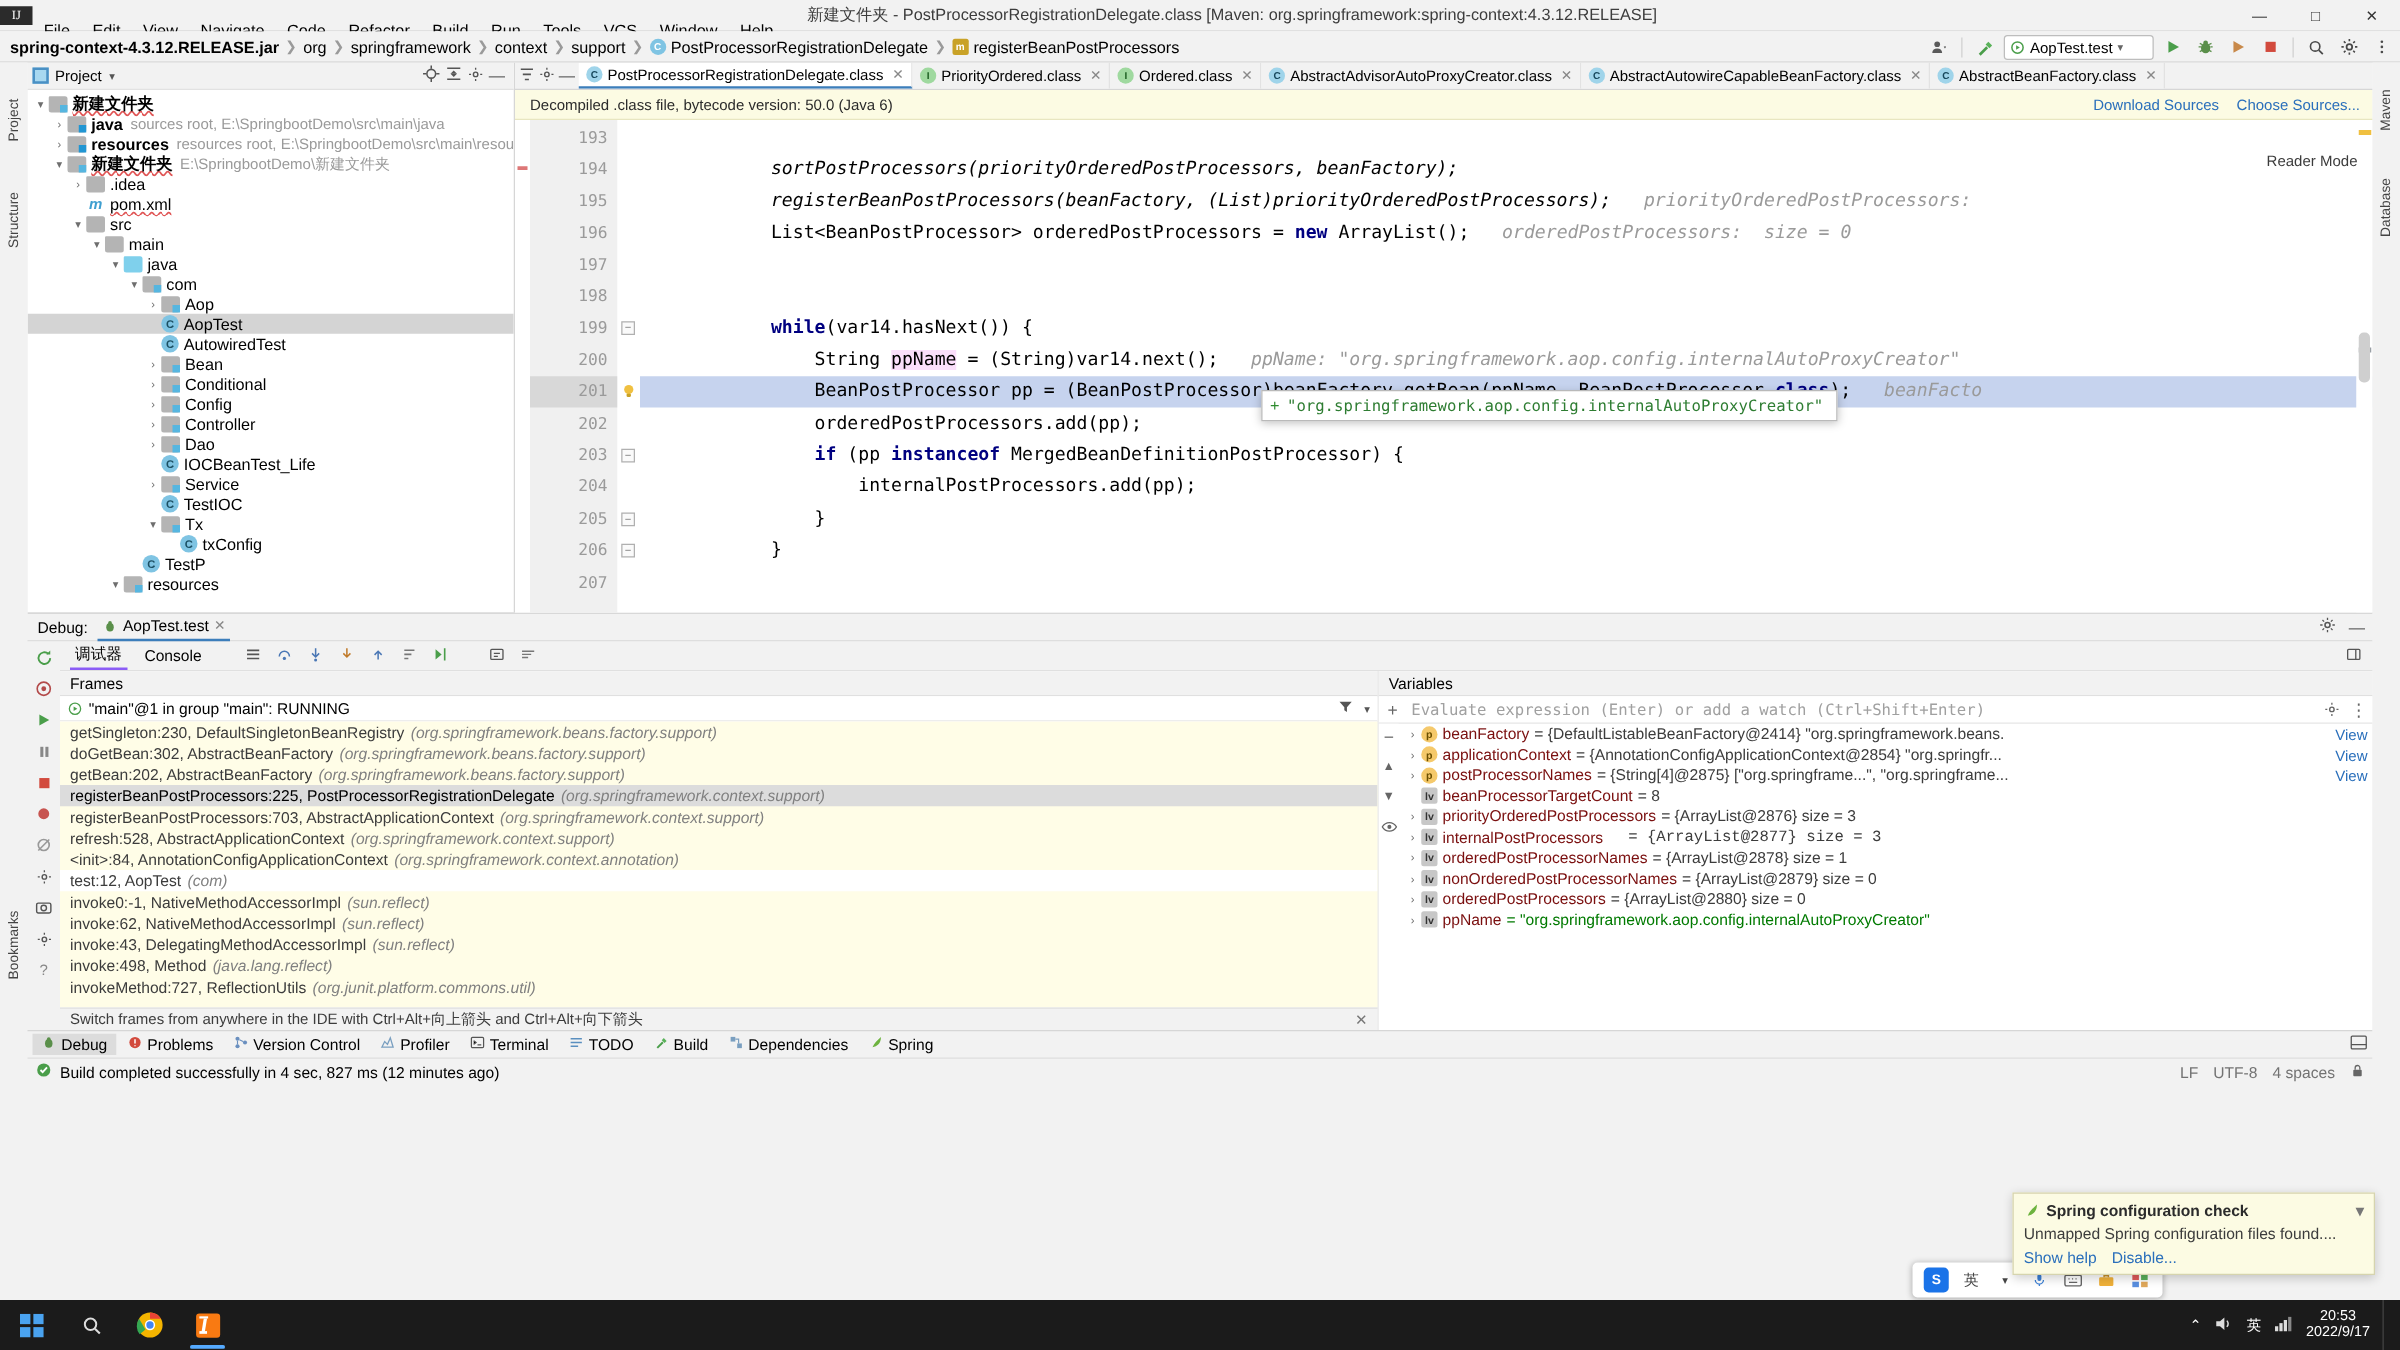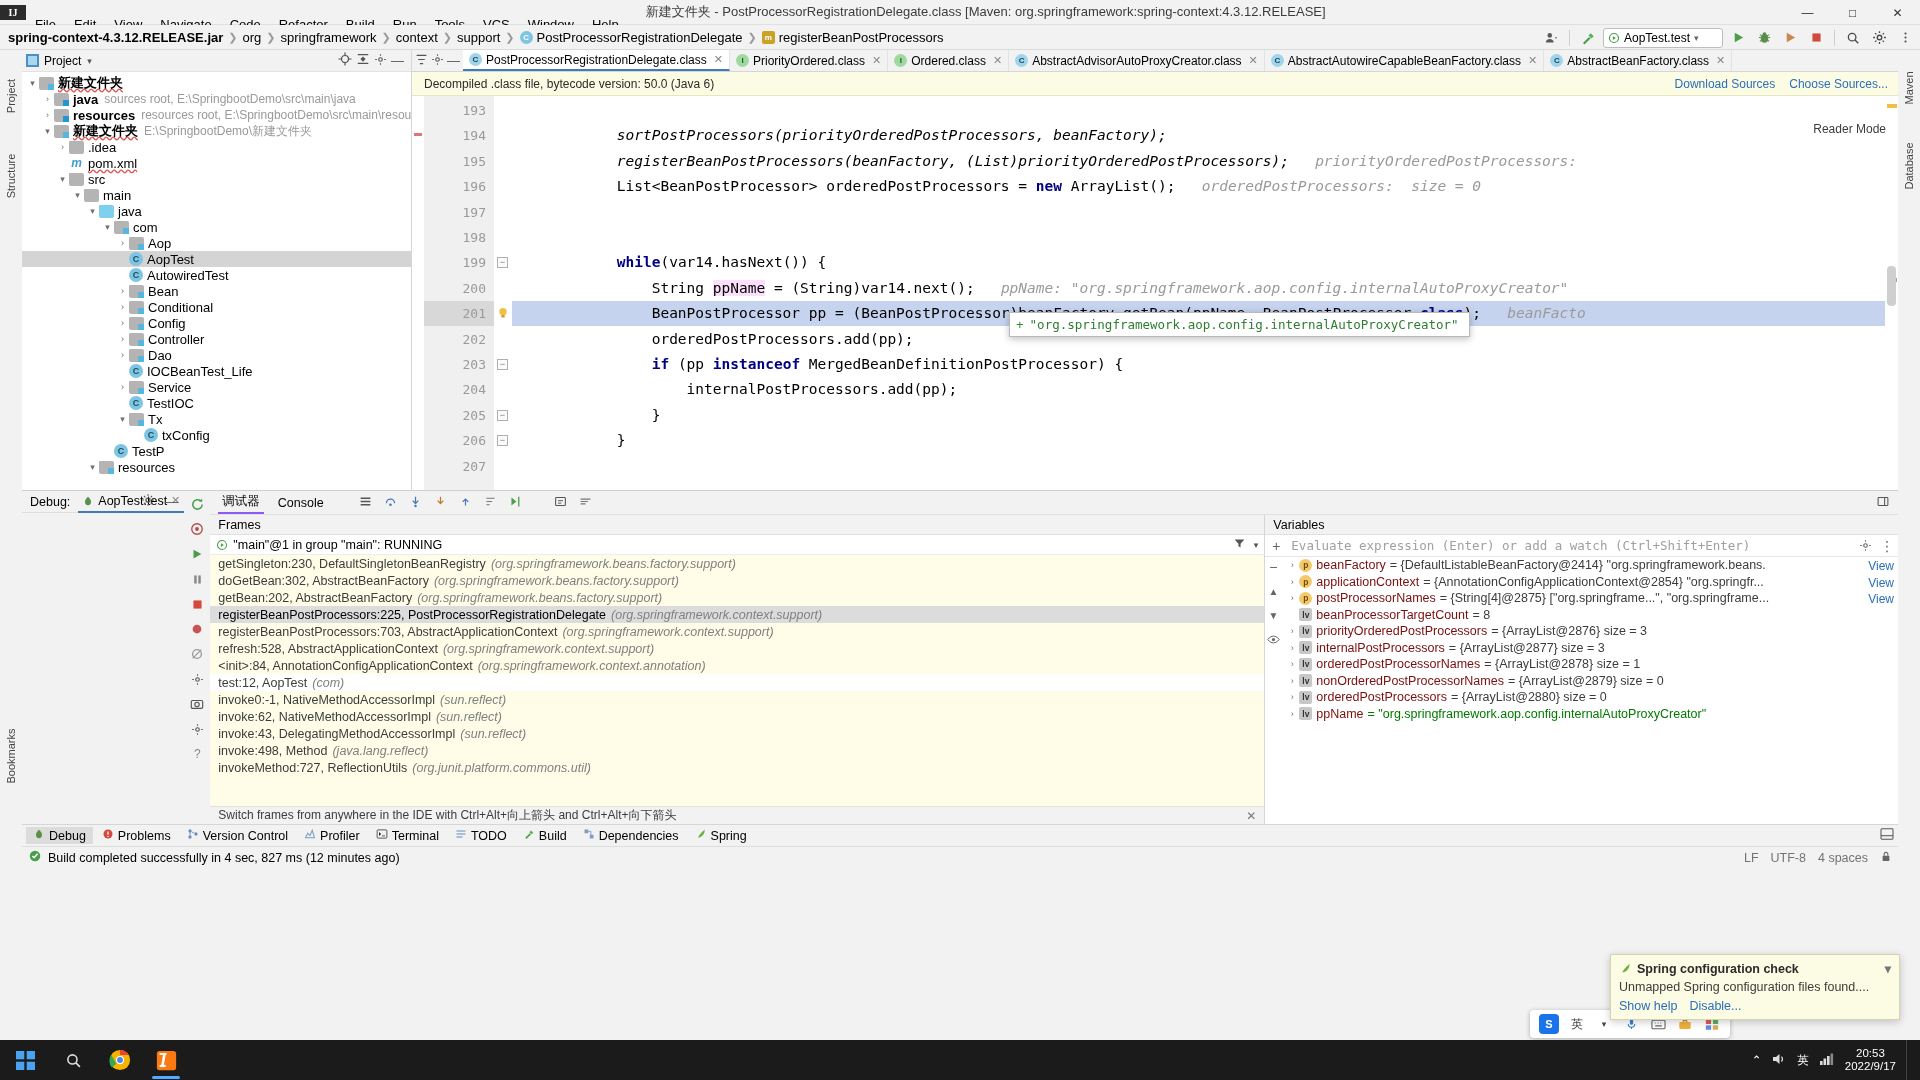--- a/index.html
+++ b/index.html
@@ -8,21 +8,21 @@
     font-family: "Liberation Sans", sans-serif;
     font-size: 13px;
     color:#000;
     background:#f2f2f2;
   }
   .app { width:1920px; height:1080px; position:relative; display:flex; flex-direction:column; background:#f2f2f2; }
 
   
   .menubar { height:25px; background:#f2f2f2; display:flex; align-items:center; border-bottom:1px solid #e0e0e0; position:relative;}
   .logo { width:26px; height:25px; display:flex; align-items:center; justify-content:center; }
-  .logo-sq { width:38px; height:15px; background:#2b2b2b; color:#fff; font-size:10px; font-weight:bold; display:flex; align-items:center; justify-content:center; font-family:"Liberation Serif", serif;}
+  .logo-sq { width:38px; height:15px; background:#2b2b2b; color:#fff; font-size:10px; font-weight:normal; display:flex; align-items:center; justify-content:center; font-family:"Liberation Serif", serif;}
   .menu-item { padding:15px 9px; height:25px; line-height:25px; font-size:13px; color:#000; cursor:default; }
   .win-title { margin-left:18px; font-size:13px; color:#3c3c3c; white-space:nowrap; }
   .win-ctrl { position:absolute; right:0; top:0; height:25px; display:flex; }
   .win-btn { width:45px; height:25px; display:flex; align-items:center; justify-content:center; font-size:12px; color:#333; }
 
   
   .navbar { height:25px; background:#f2f2f2; display:flex; align-items:center; padding-left:8px; border-bottom:1px solid #dadada; position:relative; }
   .crumb { display:flex; align-items:center; font-size:13px; color:#000; white-space:nowrap; }
   .crumb.bold { font-weight:bold; }
   .crumb-sep { color:#9a9a9a; padding:0 5px; font-size:11px; }
@@ -98,21 +98,21 @@
 
   .tooltip-pop { position:absolute; background:#fff; border:1px solid #b9b9b9; box-shadow:0 2px 7px rgba(0,0,0,.25); padding:4px 10px 4px 6px; font-size:12.5px; display:flex; align-items:center; gap:6px; z-index:20;}
   .tt-plus { color:#2e8b2e; font-size:13px; }
   .tt-text { color:#2e7d32; font-family:"DejaVu Sans Mono", monospace; font-size:12.5px;}
 
   .scroll-v { position:absolute; right:0; top:0; width:13px; bottom:0; background:#fff; }
   .scroll-thumb { position:absolute; right:2px; width:9px; background:#cfcfcf; border-radius:4px; }
   .err-stripe { position:absolute; right:1px; width:10px; height:4px; }
 
   
-  .debug-pane { height:334px; background:#f2f2f2; display:flex; border-top:1px solid #cfcfcf; }
+  .debug-pane { height:334px; background:#f2f2f2; display:flex; flex-direction:column; border-top:1px solid #cfcfcf; }
   .dbg-title { height:22px; display:flex; align-items:center; padding-left:8px; gap:8px; border-bottom:1px solid #dedede; position:relative;}
   .dbg-title .lbl { font-size:12.5px; }
   .dbg-tab { display:flex; align-items:center; gap:4px; font-size:12.5px; padding:0 4px; border-bottom:2px solid #3c7ebb; height:22px;}
   .dbg-title-right { position:absolute; right:6px; display:flex; gap:10px; align-items:center;}
   .dbg-main { flex:1; display:flex; min-height:0; }
   .dbg-left-rail { width:26px; background:#f2f2f2; display:flex; flex-direction:column; align-items:center; padding-top:4px; gap:7px;}
   .drico { width:18px; height:18px; display:flex; align-items:center; justify-content:center; font-size:12px; color:#555;}
   .dbg-content { flex:1; display:flex; flex-direction:column; min-width:0;}
   .dbg-tabs2 { height:24px; display:flex; align-items:center; gap:10px; padding-left:8px; border-bottom:1px solid #e0e0e0;}
   .dbg-t2 { font-size:12.5px; padding:2px 4px; }
@@ -854,21 +854,21 @@
                       <div class="vrow">
                         <span class="vexp">›</span>
                         <span class="vico vico-l">lv</span>
                         <span class="vname">priorityOrderedPostProcessors</span>
                         <span class="vval-gray" style="margin-left: 4px;">= {ArrayList@2876}  size = 3</span>
                       </div>
                       <div class="vrow">
                         <span class="vexp">›</span>
                         <span class="vico vico-l">lv</span>
                         <span class="vname">internalPostProcessors</span>
-                        <span class="vval-gray" style="margin-left: 4px;">= {ArrayList@2877}  size = 3</span>
+                        <span class="vval-gray" style="margin-left: 20px; font-family: Liberation Mono, monospace;">= {ArrayList@2877}  size = 3</span>
                       </div>
                       <div class="vrow">
                         <span class="vexp">›</span>
                         <span class="vico vico-l">lv</span>
                         <span class="vname">orderedPostProcessorNames</span>
                         <span class="vval-gray" style="margin-left: 4px;">= {ArrayList@2878}  size = 1</span>
                       </div>
                       <div class="vrow">
                         <span class="vexp">›</span>
                         <span class="vico vico-l">lv</span>

